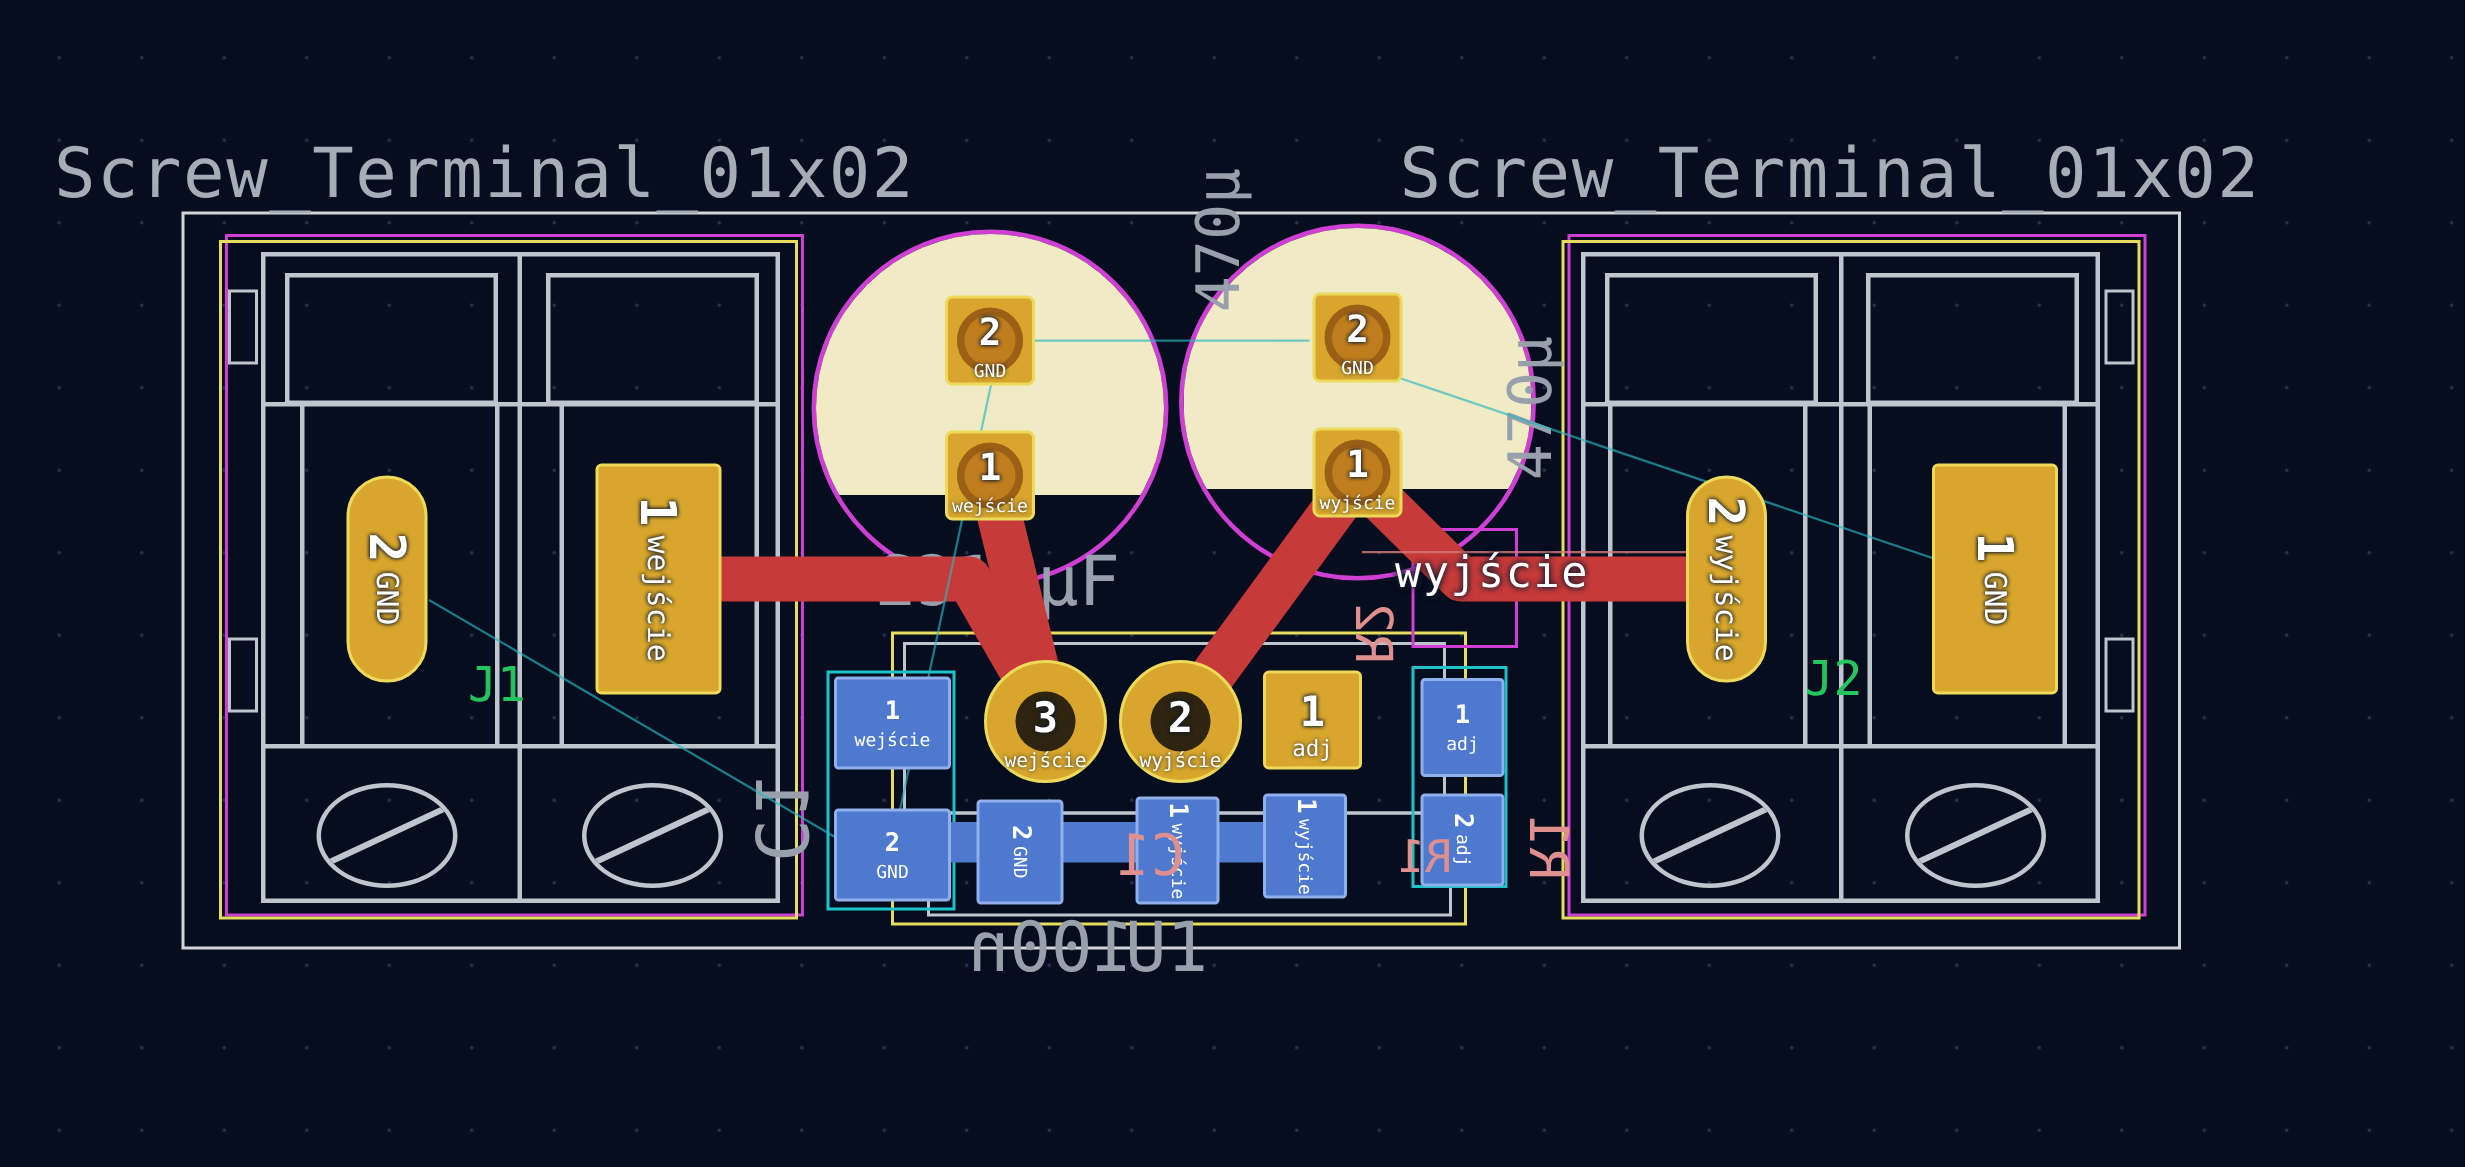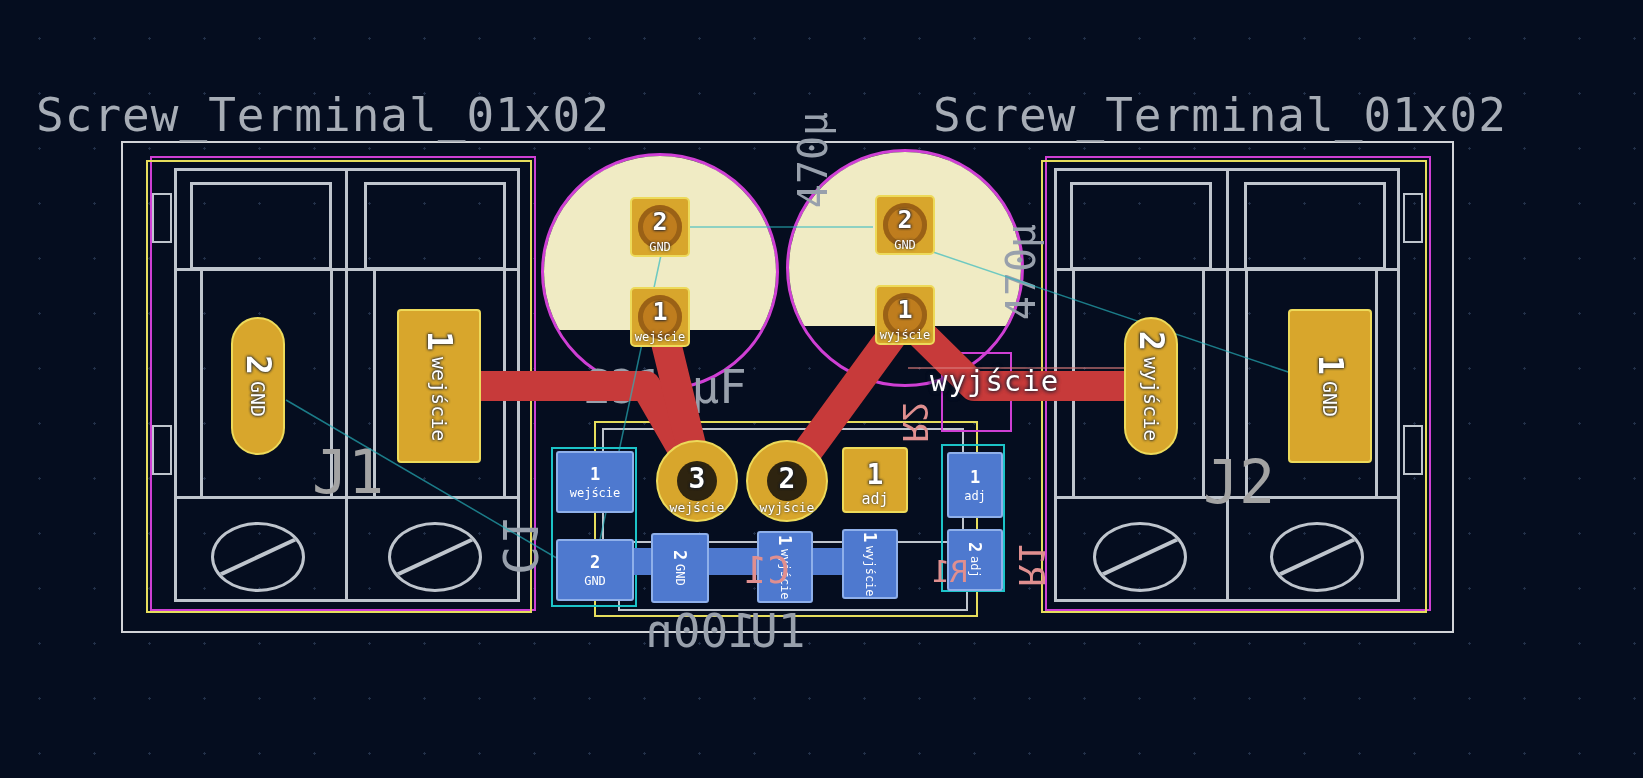--- a/index.html
+++ b/index.html
@@ -29,21 +29,21 @@
 .thnum{position:absolute;left:0;right:0;top:8px;text-align:center;font-size:25px;font-weight:bold;color:#fff;text-shadow:0 0 3px #131c2e,0 0 3px #131c2e;z-index:2}
 .thnet{position:absolute;left:-4px;right:-4px;bottom:1px;text-align:center;font-size:12px;color:#fff;text-shadow:0 0 3px #131c2e;z-index:2}
 .rnum{position:absolute;left:0;right:0;top:20px;text-align:center;font-size:28px;font-weight:bold;color:#fff;text-shadow:0 0 3px #131c2e,0 0 3px #131c2e;z-index:2}
 .rnet{position:absolute;left:-8px;right:-8px;bottom:5px;text-align:center;font-size:13px;color:#fff;text-shadow:0 0 3px #131c2e;z-index:2}
 .bpad{background:#4e79cf;border:2px solid #8fb0ea;border-radius:3px;color:#fff}
 .bstack{position:absolute;inset:0;display:flex;flex-direction:column;align-items:center;justify-content:center;gap:2px}
 .bnum{font-size:17px;font-weight:bold}
 .bnet{font-size:12px}
 .bvpad{position:absolute;inset:0;writing-mode:vertical-rl;display:flex;align-items:center;justify-content:center;gap:4px;color:#fff}
 .gtxt{color:#98a0ac;font-size:46px;white-space:nowrap}
-.ytxt{color:#a3a3a3;font-size:60px;white-space:nowrap}
+.ytxt{color:#22c55e;font-size:32px;white-space:nowrap}
 .ptxt{color:#e08f8f;white-space:nowrap}
 .mx{transform:scaleX(-1)}
 .title{color:#a7adb6;font-size:46px;letter-spacing:1px;white-space:nowrap}
 .netlbl{color:#fff;font-size:29px;text-shadow:0 0 4px #131c2e,0 0 4px #131c2e;letter-spacing:1px}
 .cap{border:3px solid #cf3fd4;border-radius:50%;overflow:hidden}
 .cfill{position:absolute;left:0;top:0;width:100%;height:75%;background:#f0ebc4}
 </style>
 </head>
 <body>
 
@@ -89,21 +89,21 @@
   <div class="abs ln z2" style="left:1375px;top:270px;width:3px;height:227px"></div>
   <div class="abs ln z2" style="left:1054px;top:496px;width:346px;height:3px"></div>
   <div class="abs screw z2" style="left:1093px;top:522px;width:94px;height:70px">
       <div class="slot"></div>
     </div>
   <div class="abs screw z2" style="left:1270px;top:522px;width:94px;height:70px">
       <div class="slot"></div>
     </div>
   <div class="abs b-silk2 z2" style="left:1403px;top:193px;width:20px;height:50px"></div>
   <div class="abs b-silk2 z2" style="left:1403px;top:425px;width:20px;height:50px"></div>
-  <div class="abs ytxt z3" style="left:1203px;top:447px">J2</div>
+  <div class="abs ytxt z3" style="left:1203px;top:433px">J2</div>
 
   <div class="abs cap z2" style="left:541px;top:153px;width:238px;height:238px">
     <div class="cfill"></div>
   </div>
   <div class="abs cap z2" style="left:786px;top:149px;width:238px;height:238px">
     <div class="cfill"></div>
   </div>
 
   <div class="abs b-yel z2" style="left:594px;top:421px;width:384px;height:196px"></div>
   <div class="abs b-silk2 z2" style="left:602px;top:428px;width:362px;height:115px"></div>

